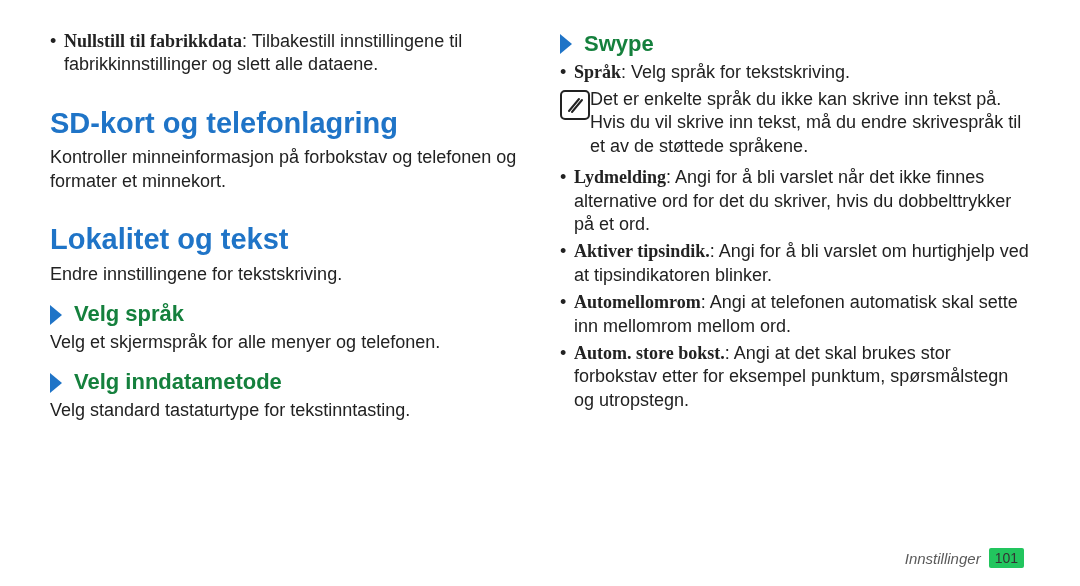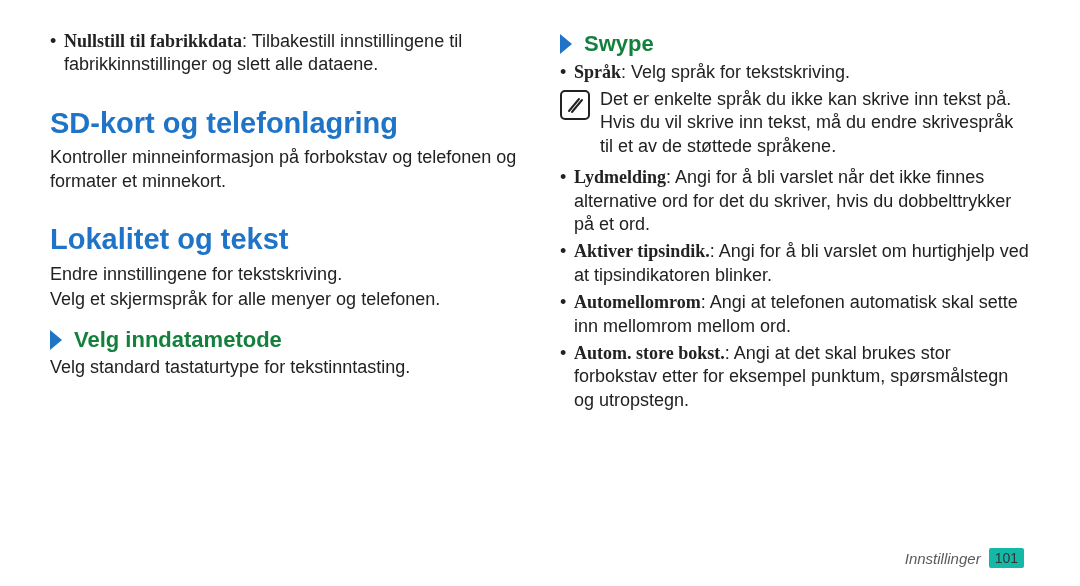--- a/index.html
+++ b/index.html
@@ -72,21 +72,20 @@
     font-weight: 700;
     font-size: 22px;
     color: #15803d;
   }
   .para {
     margin: 0 0 2px 0;
   }
   .note-row {
     display: flex;
     align-items: flex-start;
-    gap: 10px;
     margin: 4px 0 8px 0;
   }
   .note-icon {
     flex: 0 0 auto;
     width: 26px;
     height: 26px;
     border: 2px solid #222;
     border-radius: 5px;
     display: flex;
     align-items: center;
@@ -105,21 +104,21 @@
     bottom: 18px;
     font-size: 15px;
     color: #5a5a5a;
     display: flex;
     align-items: flex-end;
     gap: 8px;
     font-style: italic;
   }
   .footer .page-num {
     font-style: normal;
-    background: #14b8a6;
+    background: #22c55e;
     color: #333;
     padding: 0 6px;
     height: 20px;
     line-height: 20px;
     border-radius: 2px;
     font-size: 14px;
   }
 </style>
 </head>
 <body>
@@ -134,20 +133,28 @@
         <span class="bold-inline">Nullstill til fabrikkdata</span><span>: Tilbakestill innstillingene til fabrikkinnstillinger og slett alle dataene.</span>
       </div>
     </div>
 
     <div class="h1 first">SD-kort og telefonlagring</div>
     <p class="para">Kontroller minneinformasjon på forbokstav og telefonen og formater et minnekort.</p>
 
     <div class="h1">Lokalitet og tekst</div>
     <p class="para">Endre innstillingene for tekstskriving.</p>
 
+    <div class="sub-chevron">
+      <span class="chevron">
+        <svg width="16" height="20" viewBox="0 0 16 20">
+            <polygon points="0,0 12,10 0,20" fill="#1f74c7"></polygon>
+          </svg>
+      </span>
+      <span class="sub-title">Velg språk</span>
+    </div>
     <p class="para">Velg et skjermspråk for alle menyer og telefonen.</p>
 
     <div class="sub-chevron">
       <span class="chevron">
         <svg width="16" height="20" viewBox="0 0 16 20">
             <polygon points="0,0 12,10 0,20" fill="#1f74c7"></polygon>
           </svg>
       </span>
       <span class="sub-title">Velg inndatametode</span>
     </div>

